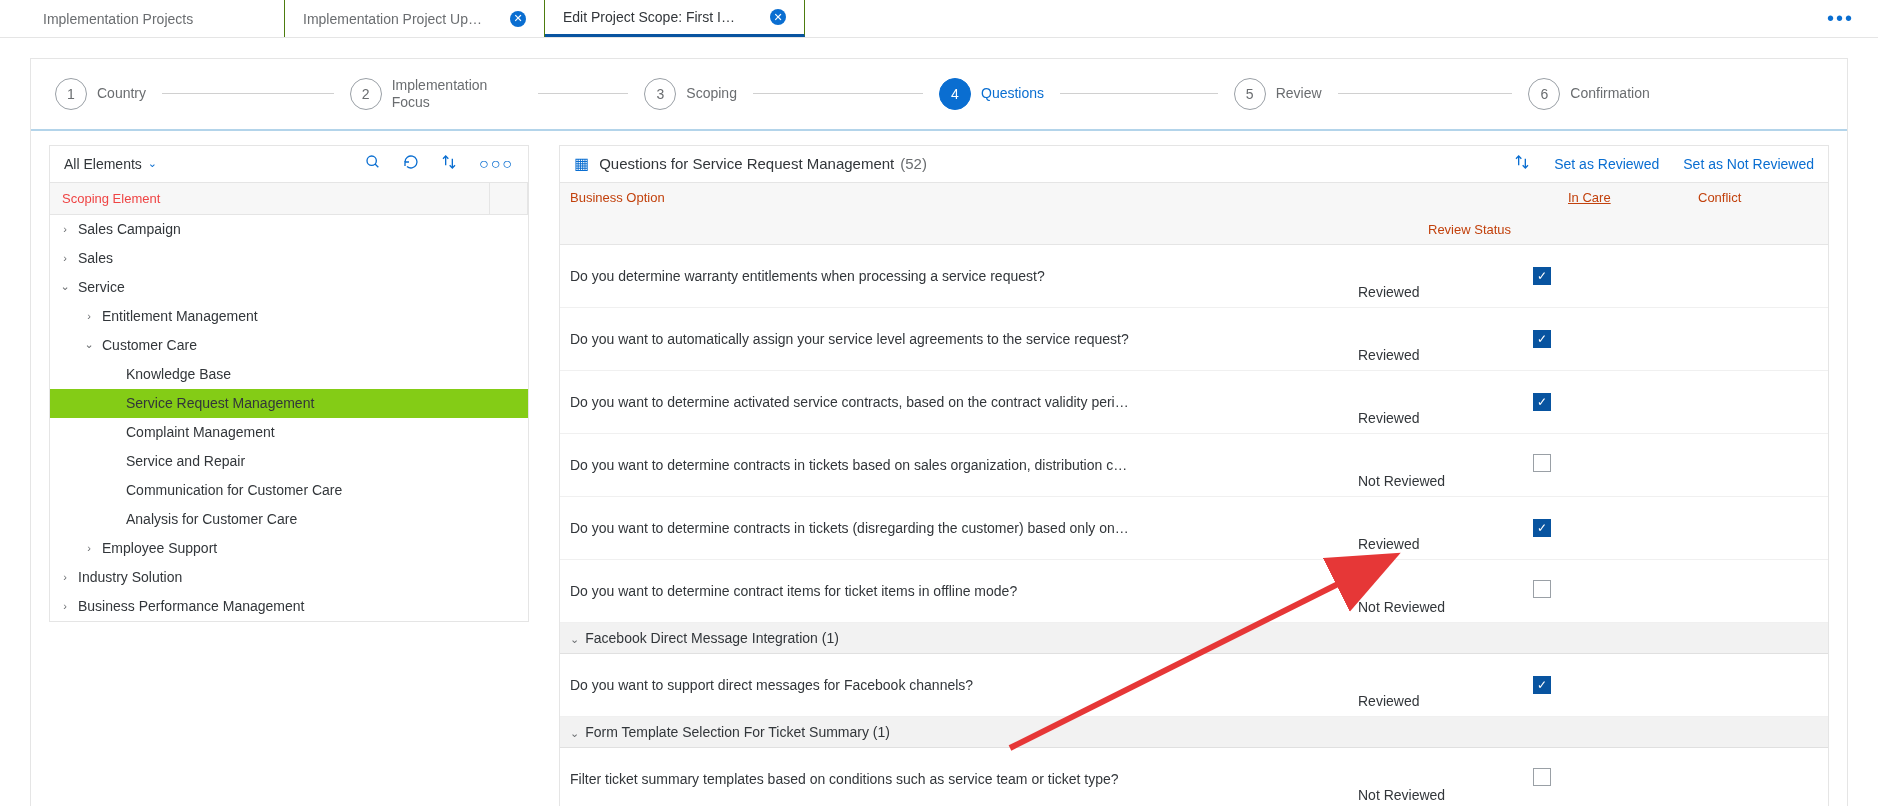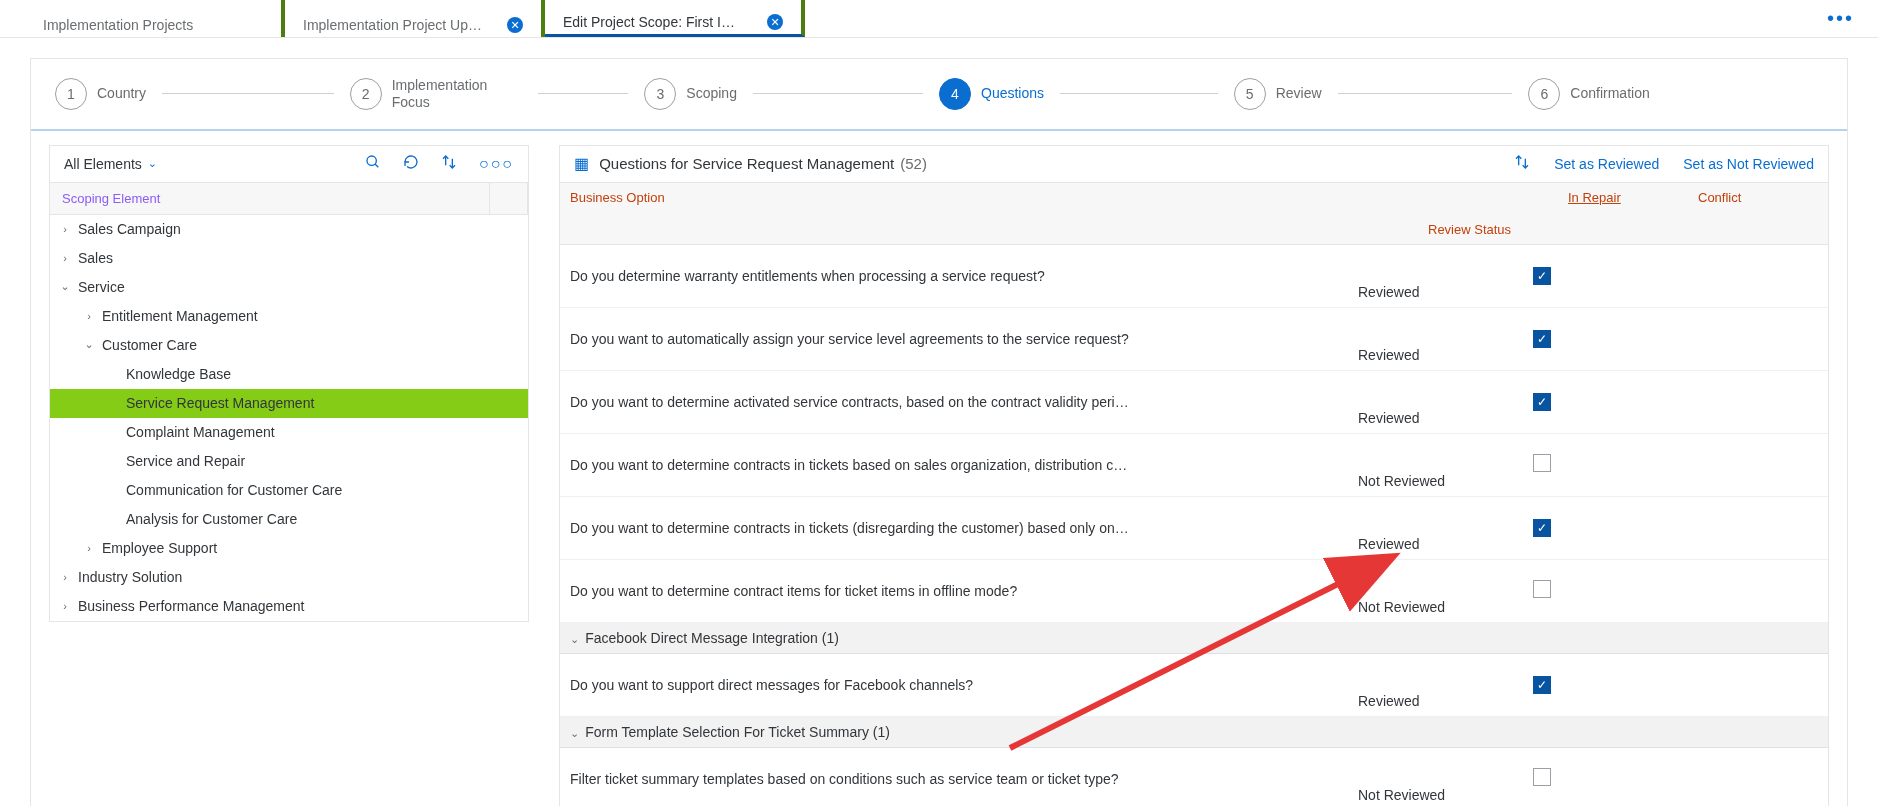--- a/index.html
+++ b/index.html
@@ -14,24 +14,24 @@
   
   .tab-row {
     display: flex;
     align-items: stretch;
     border-bottom: 1px solid #e5e5e5;
     padding-left: 25px;
     height: 38px;
   }
   .tab {
     display: flex;
-    align-items: flex-end;
-    padding: 4px 18px;
+    align-items: center;
+    padding: 16px 18px;
     color: #6a6d70;
-    border-right: 4px solid #4d7c0f;
+    border-right: 1px solid #4d7c0f;
     min-width: 260px;
     font-size: 14px;
     cursor: pointer;
     position: relative;
   }
   .tab.active {
     color: #32363a;
     font-weight: 500;
     border-bottom: 3px solid #0854a0;
   }
@@ -143,21 +143,21 @@
 
   .col-hdr {
     display: flex;
     background: #f7f7f7;
     border-bottom: 1px solid #e5e5e5;
   }
   .col-hdr .c1 {
     flex: 1;
     padding: 8px 12px;
     font-size: 13px;
-    color: #8b5cf6;
+    color: #ef4444;
     border-right: 1px solid #e5e5e5;
   }
   .col-hdr .c2 {
     width: 38px;
     border-right: 1px solid #e5e5e5;
   }
 
   .tree { }
   .tree-row {
     display: flex;
@@ -443,21 +443,21 @@
               </svg>
           </span>
           <span class="link">Set as Reviewed</span>
           <span class="link">Set as Not Reviewed</span>
         </div>
       </div>
 
       <div class="grid-hdr">
         <div class="col-bo">Business Option</div>
         <div class="col-rs">Review Status</div>
-        <div class="col-sc"><span>In Repair</span></div>
+        <div class="col-sc"><span>In Care</span></div>
         <div class="col-cf">Conflict</div>
       </div>
 
       <div id="grid-body">
           <div class="grid-row">
             <div class="col-bo">Do you determine warranty entitlements when processing a service request?</div>
             <div class="col-rs">Reviewed</div>
             <div class="col-sc"><span class="chk checked">✓</span></div>
             <div class="col-cf"></div>
           </div>

